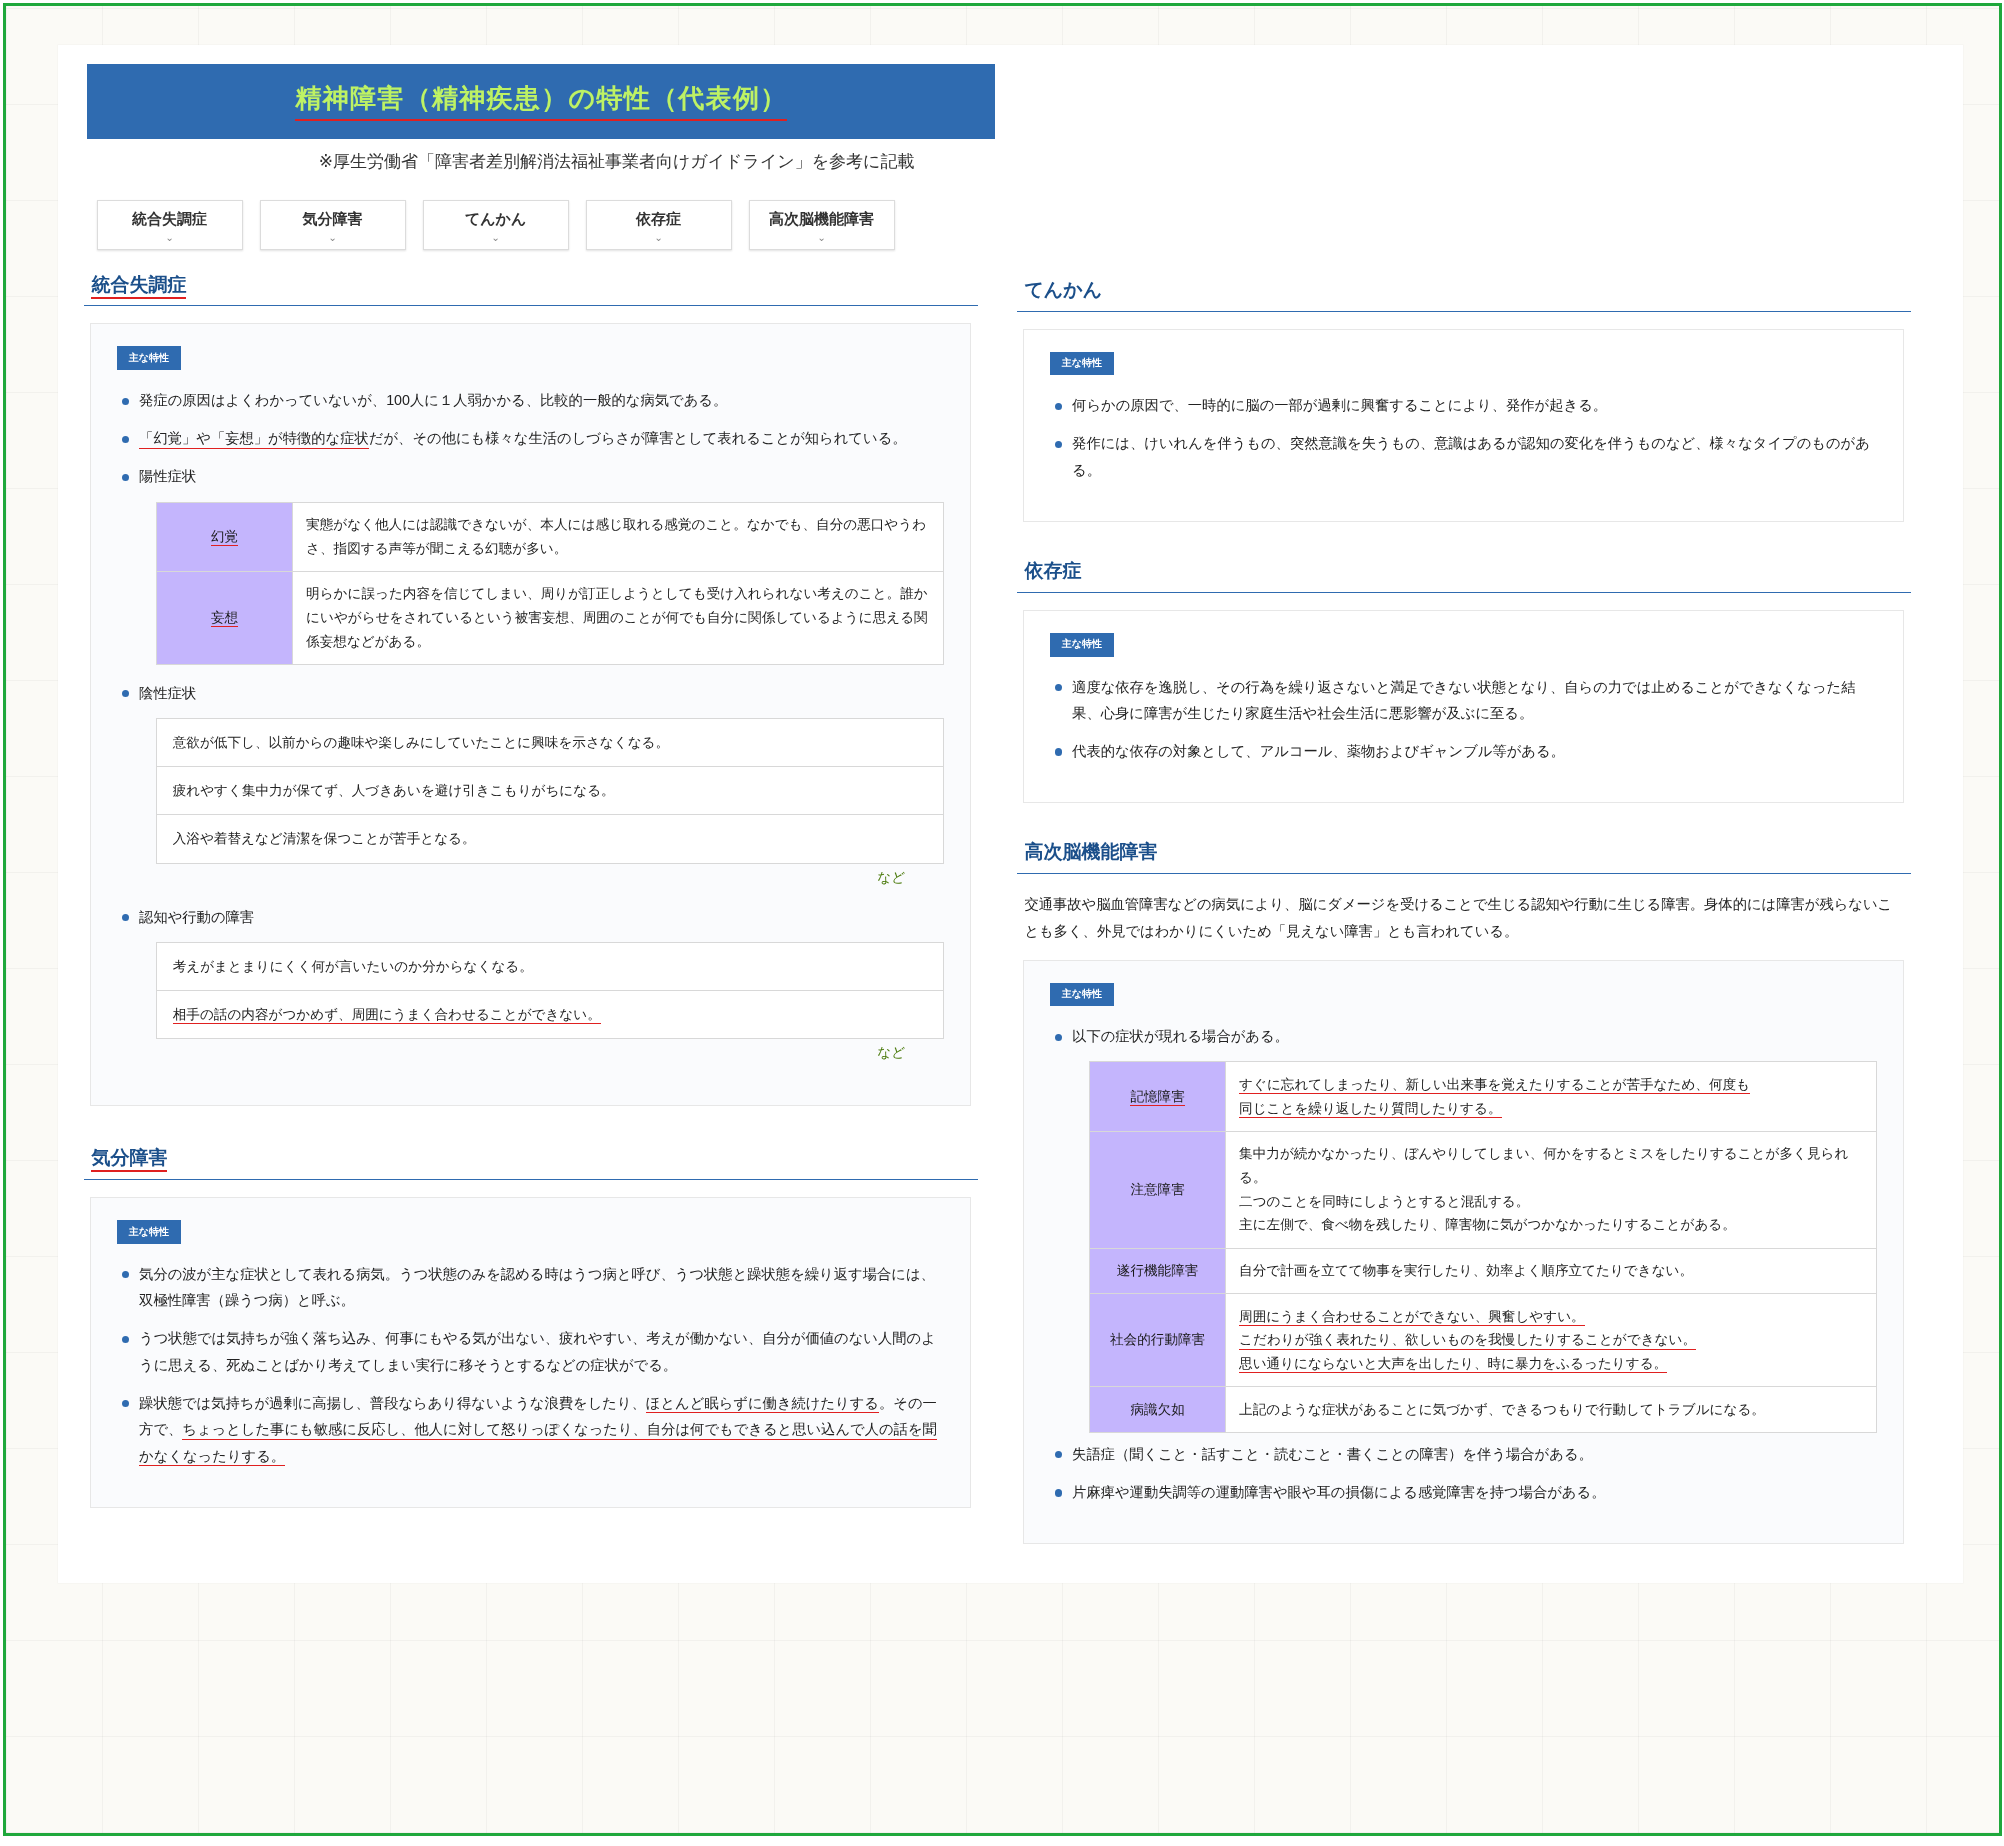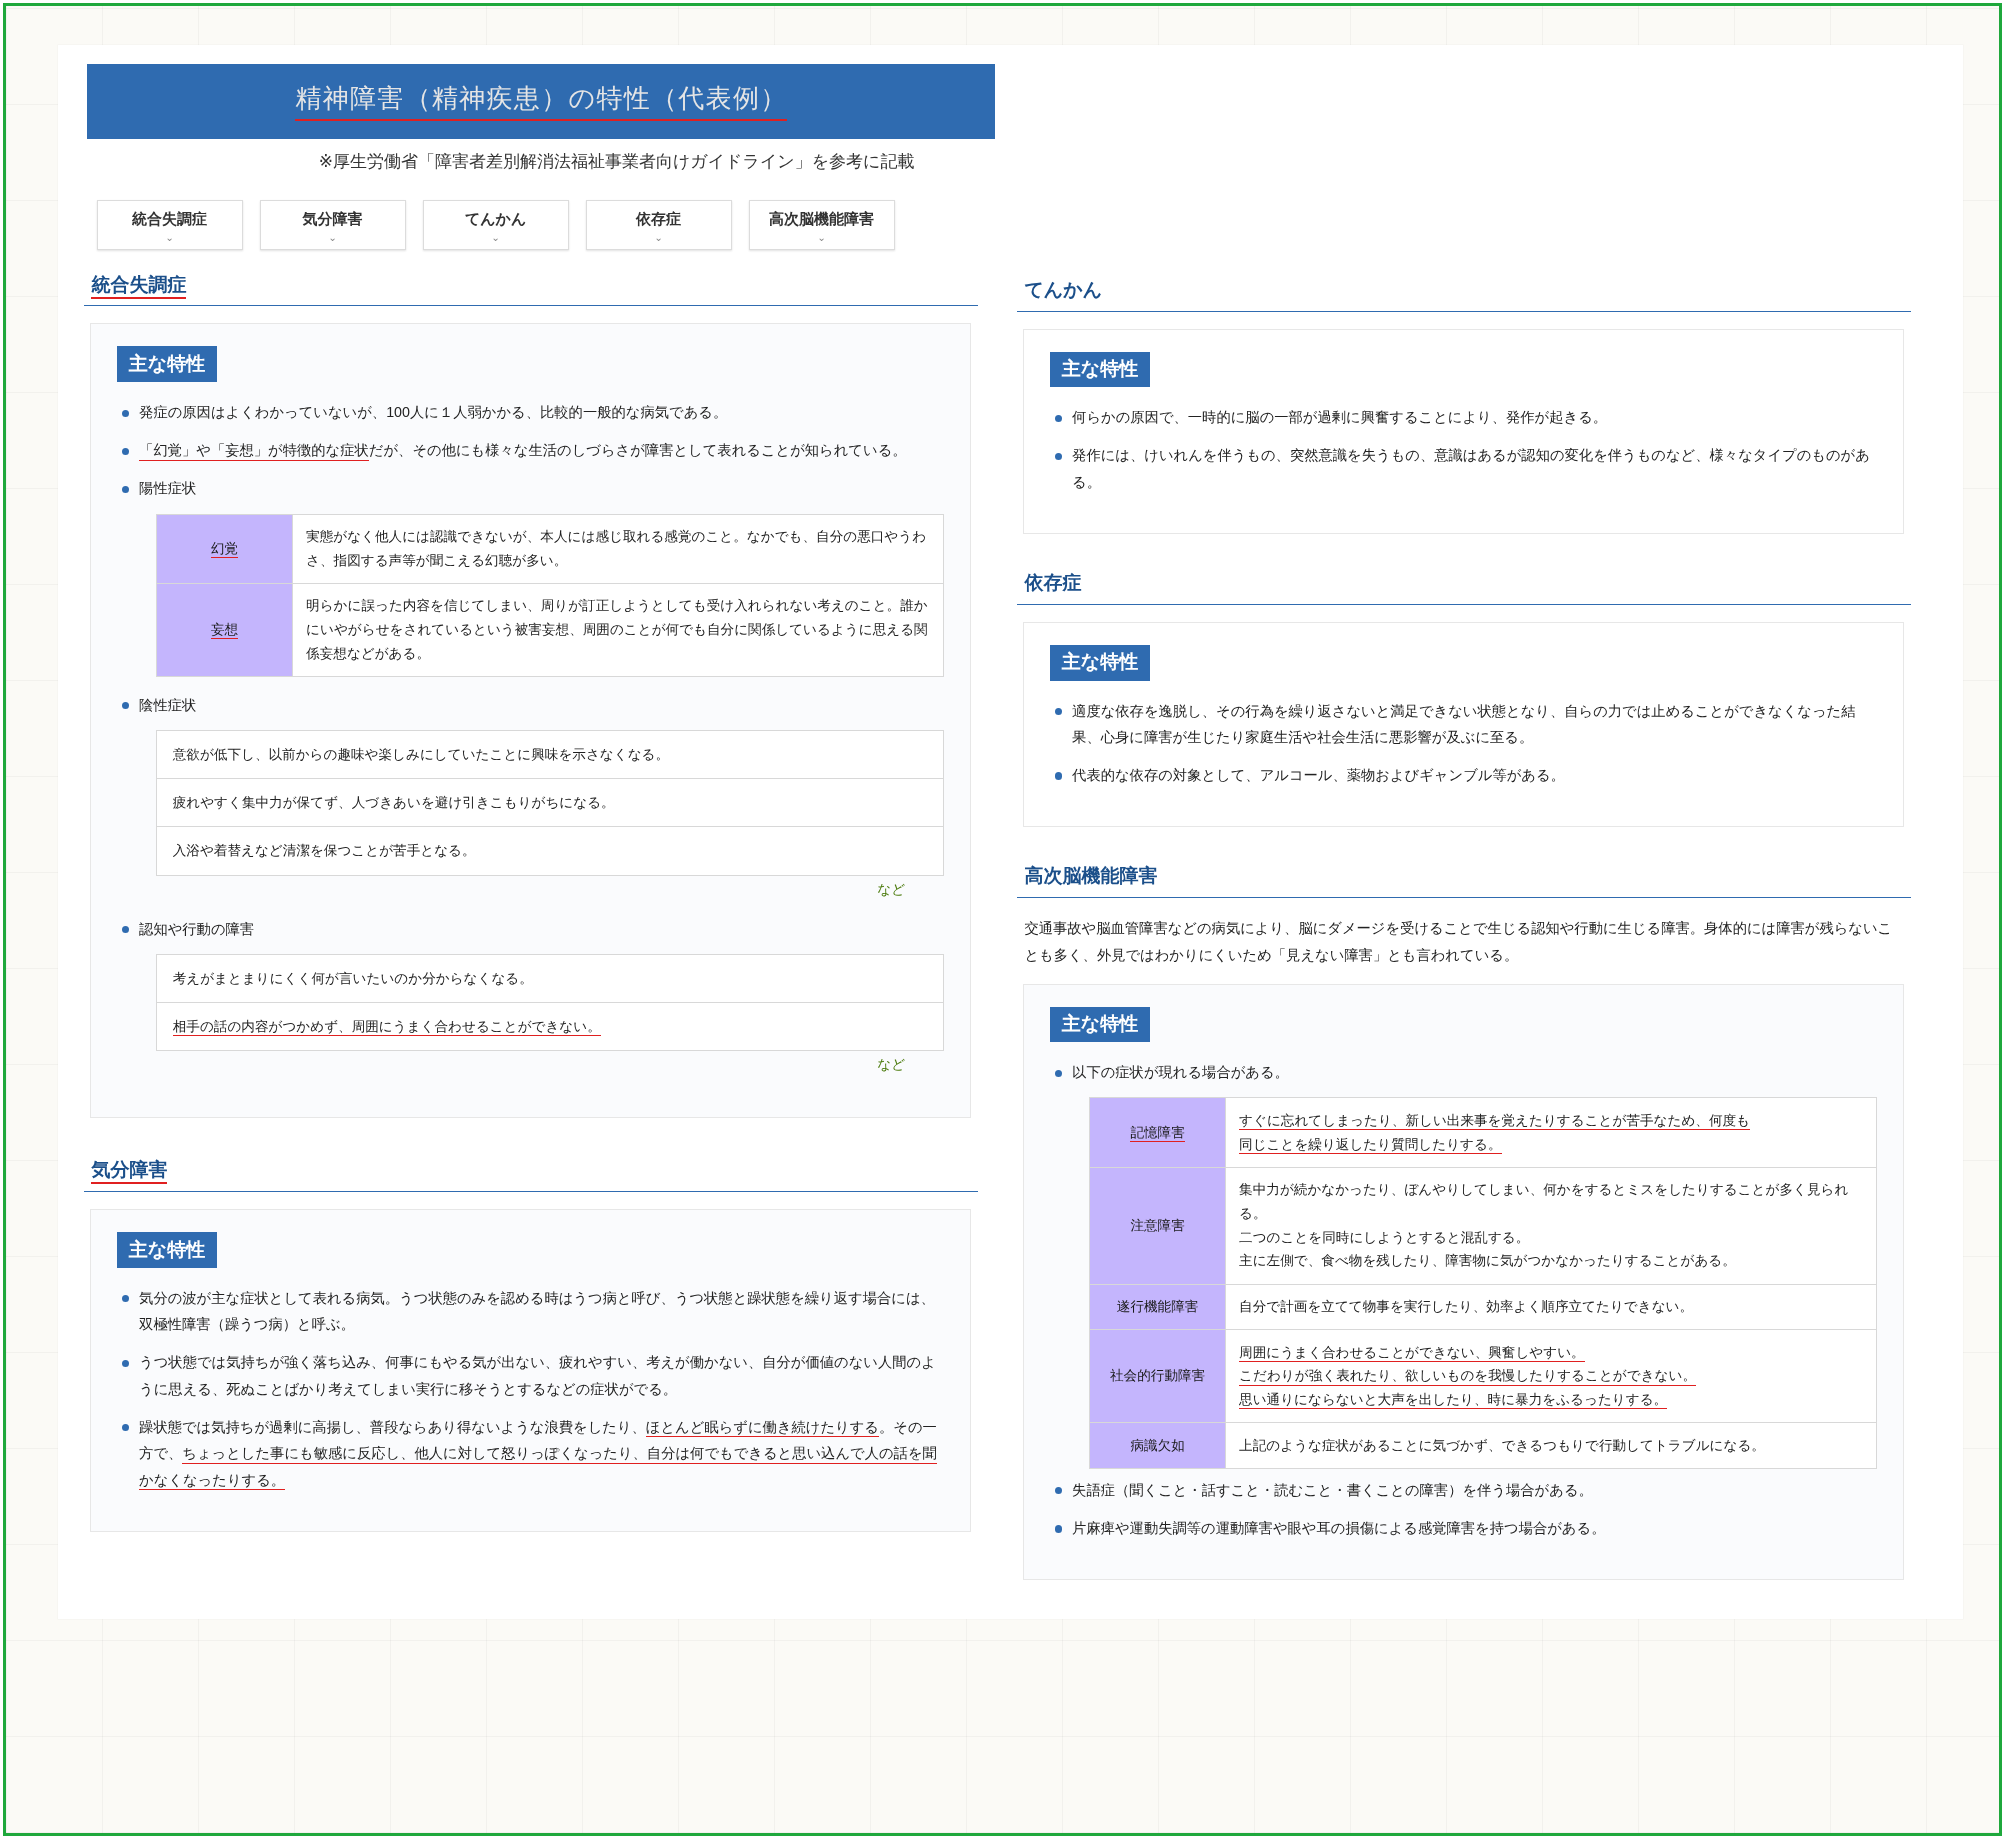--- a/index.html
+++ b/index.html
@@ -31,24 +31,24 @@
     position: relative;
     background: #ffffff;
     box-shadow: 0 0 0 0.6px rgba(0,0,0,0.03);
     padding: 19.4px 26px 39px 26px;
     width: 1905px;
     margin: 0 auto;
   }
   
   .title-bar {
     background: #2f6bb0;
-    color: #e5e5e5;
+    color: #bef264;
     text-align: center;
     font-size: 26px;
-    font-weight: normal;
+    font-weight: bold;
     letter-spacing: 1.3px;
     padding: 17px 6.5px 18px 6.5px;
     width: 908px;
     margin-left: 3.9px;
     position: relative;
   }
   .title-underline {
     display: inline-block;
     border-bottom: 2.6px solid #e02020;
     padding-bottom: 2.6px;
@@ -117,21 +117,21 @@
     border: 0.6px solid #e7e7e7;
     padding: 22px 26px 26px 26px;
     margin: 0 6.5px 0 6.5px;
   }
   .card.plain { background:#ffffff; }
 
   .badge {
     display: inline-block;
     background: #2f6bb0;
     color: #fff;
-    font-size: 19px;
+    font-size: 10px;
     font-weight: bold;
     padding: 4.5px 11.7px 5.2px 11.7px;
     margin-bottom: 17px;
   }
   ul.bullets { list-style: none; margin: 0; padding: 0; }
   ul.bullets > li {
     position: relative;
     padding-left: 22px;
     font-size: 14.3px;
     line-height: 1.85;

